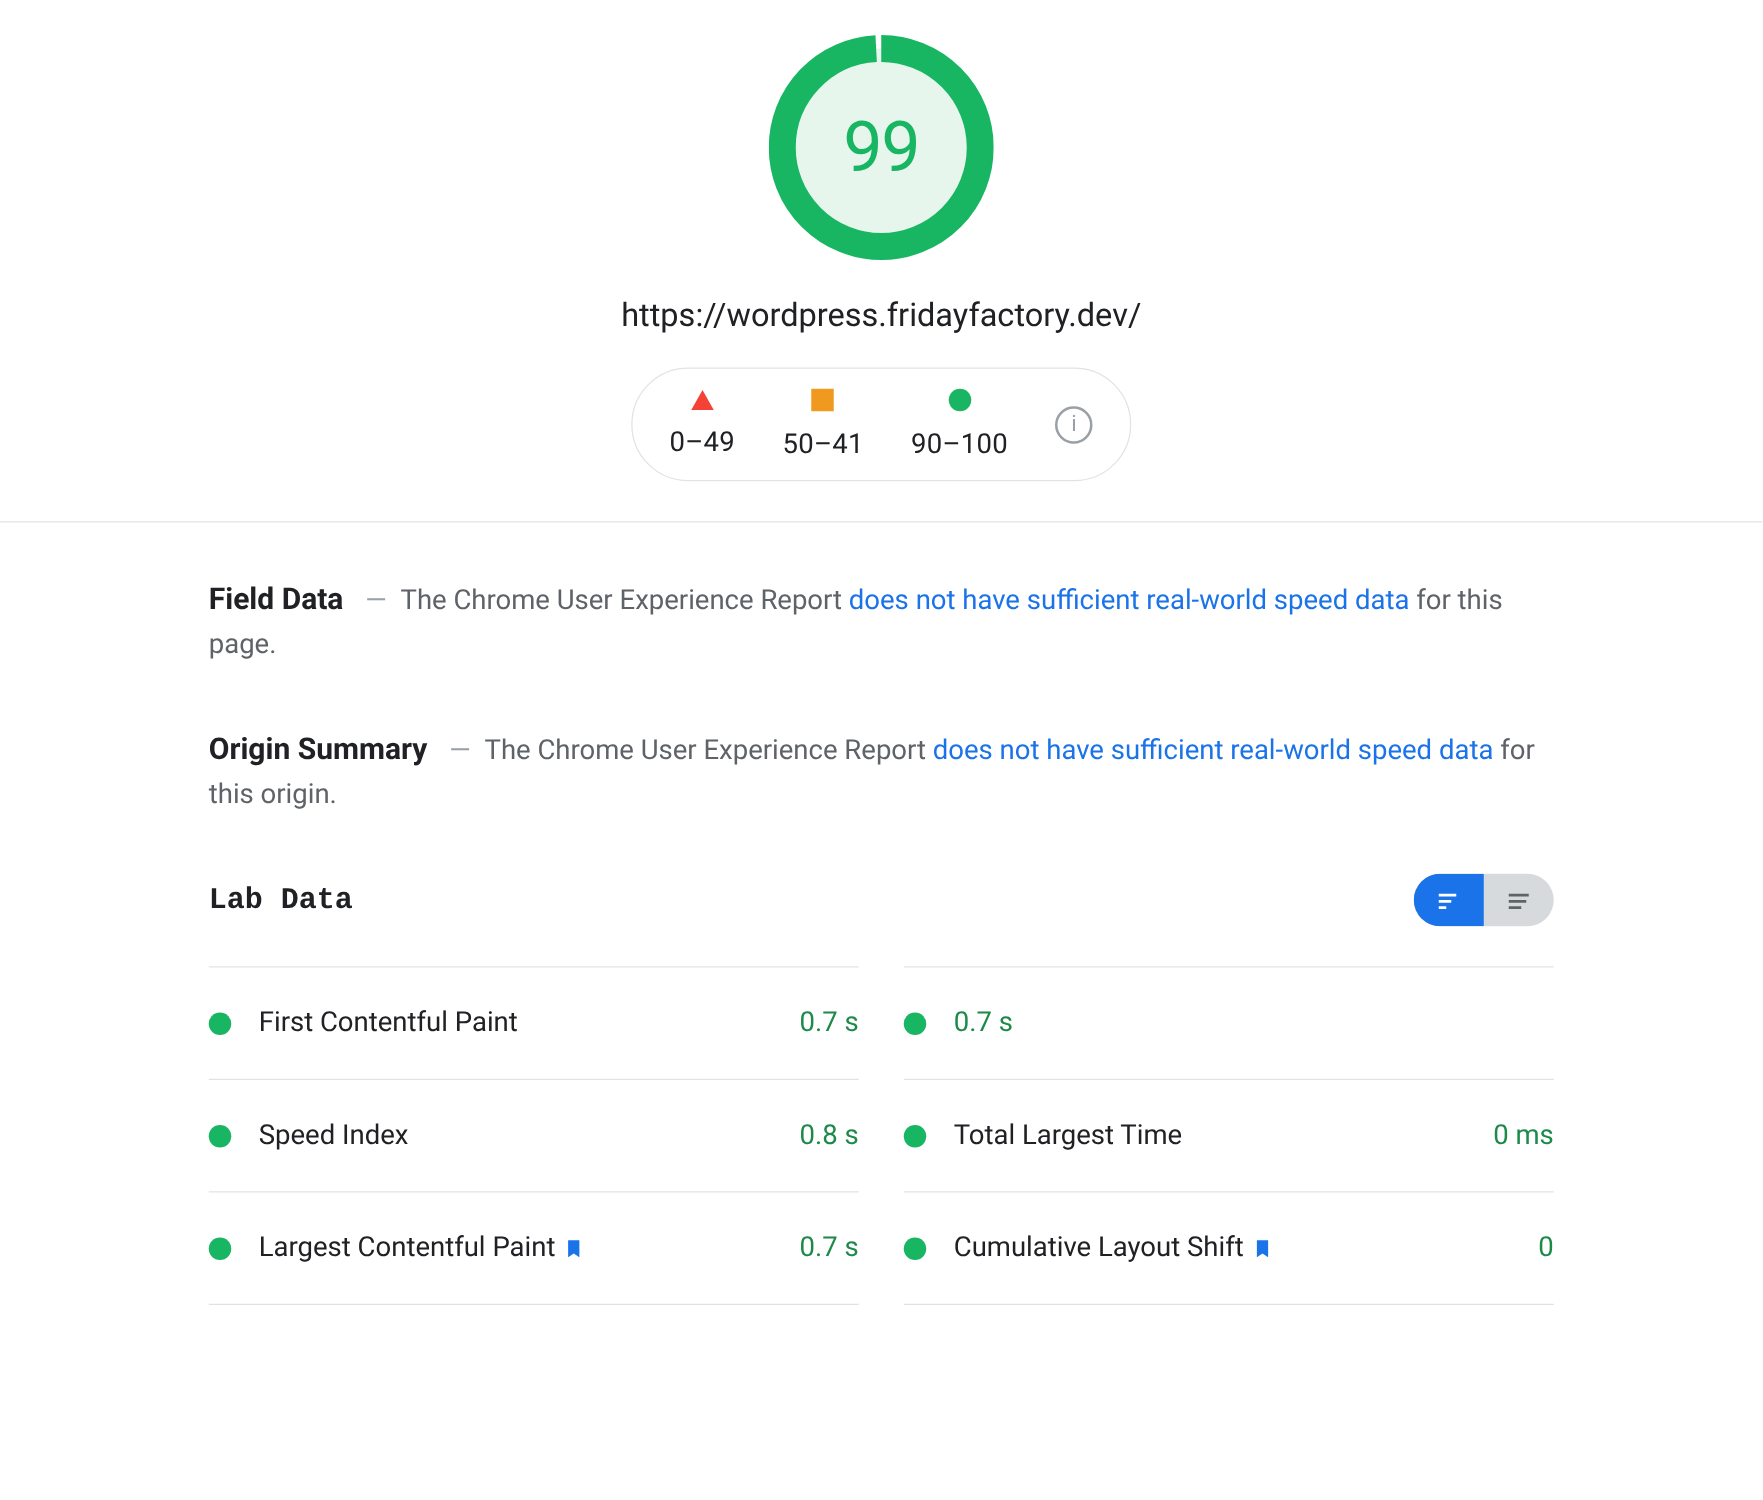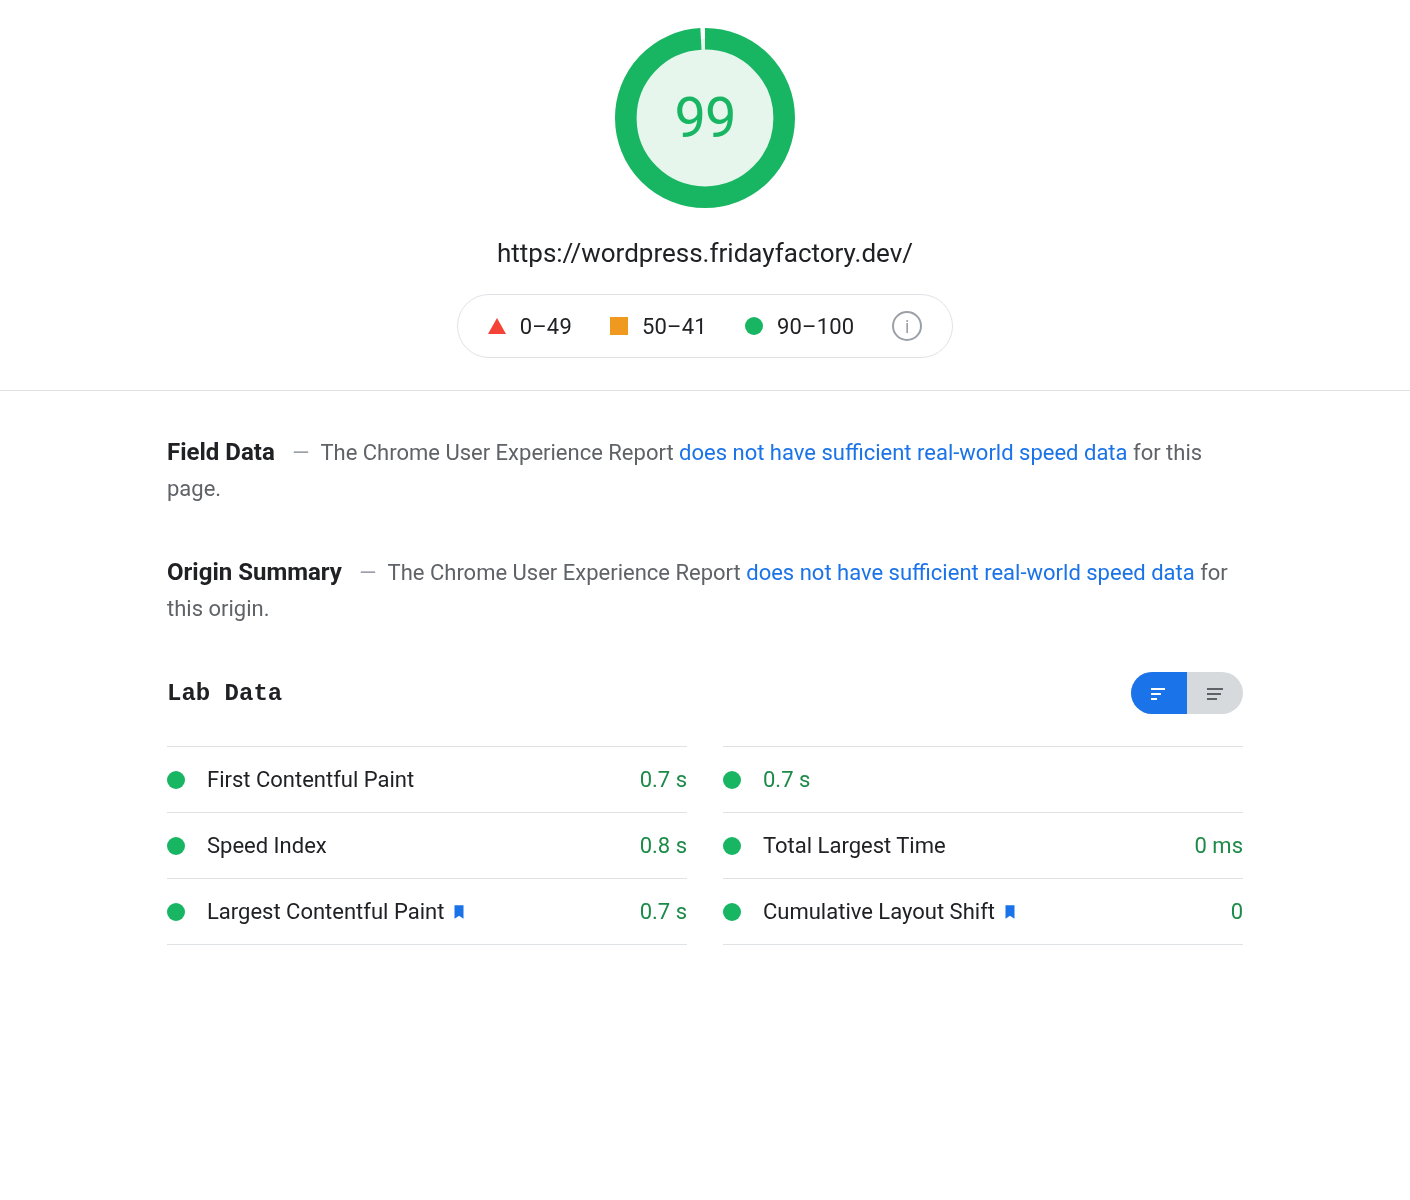--- a/index.html
+++ b/index.html
@@ -57,21 +57,21 @@
     display:inline-flex;
     align-items:center;
     gap:38px;
     border:1px solid var(--rule);
     border-radius:999px;
     padding:16px 30px;
     font-size:22px;
     color:var(--ink);
     letter-spacing:.2px;
   }
-  .lg-item{display:inline-flex;align-items:center;gap:14px;}
+  .lg-item{display:inline-flex;align-items:center;gap:14px;flex-direction:column;}
   .lg-tri{width:0;height:0;border-left:9px solid transparent;border-right:9px solid transparent;border-bottom:16px solid var(--red);}
   .lg-sq{width:18px;height:18px;background:var(--orange);}
   .lg-disc{width:18px;height:18px;border-radius:50%;background:var(--green);}
   .lg-info{width:30px;height:30px;border:2px solid var(--grey-light);border-radius:50%;display:inline-flex;align-items:center;justify-content:center;color:var(--grey-light);font-size:18px;cursor:pointer;}
 
   
   .content{
     width:1076px;
     margin:0 auto;
     padding:42px 0 0;
@@ -115,21 +115,21 @@
   .view-btn svg{stroke:var(--grey);stroke-width:2.2;fill:none;}
   .view-btn.active svg{stroke:#fff;}
 
   .metrics{
     display:flex;
     gap:36px;
   }
   .col{flex:1;}
   .metric{
     display:flex;align-items:center;
-    padding:20px 0;
+    padding:32px 0;
     border-top:1px solid var(--rule);
     font-size:22px;
   }
   .metric:last-child{border-bottom:1px solid var(--rule);}
   .m-dot{width:18px;height:18px;border-radius:50%;background:var(--green);margin-right:22px;flex:none;}
   .m-label{flex:1;color:var(--ink);font-weight:400;display:flex;align-items:center;gap:6px;}
   .m-flag{width:18px;height:20px;display:inline-block;}
   .m-value{color:var(--green-text);font-weight:400;white-space:nowrap;}
 </style>
 </head>

